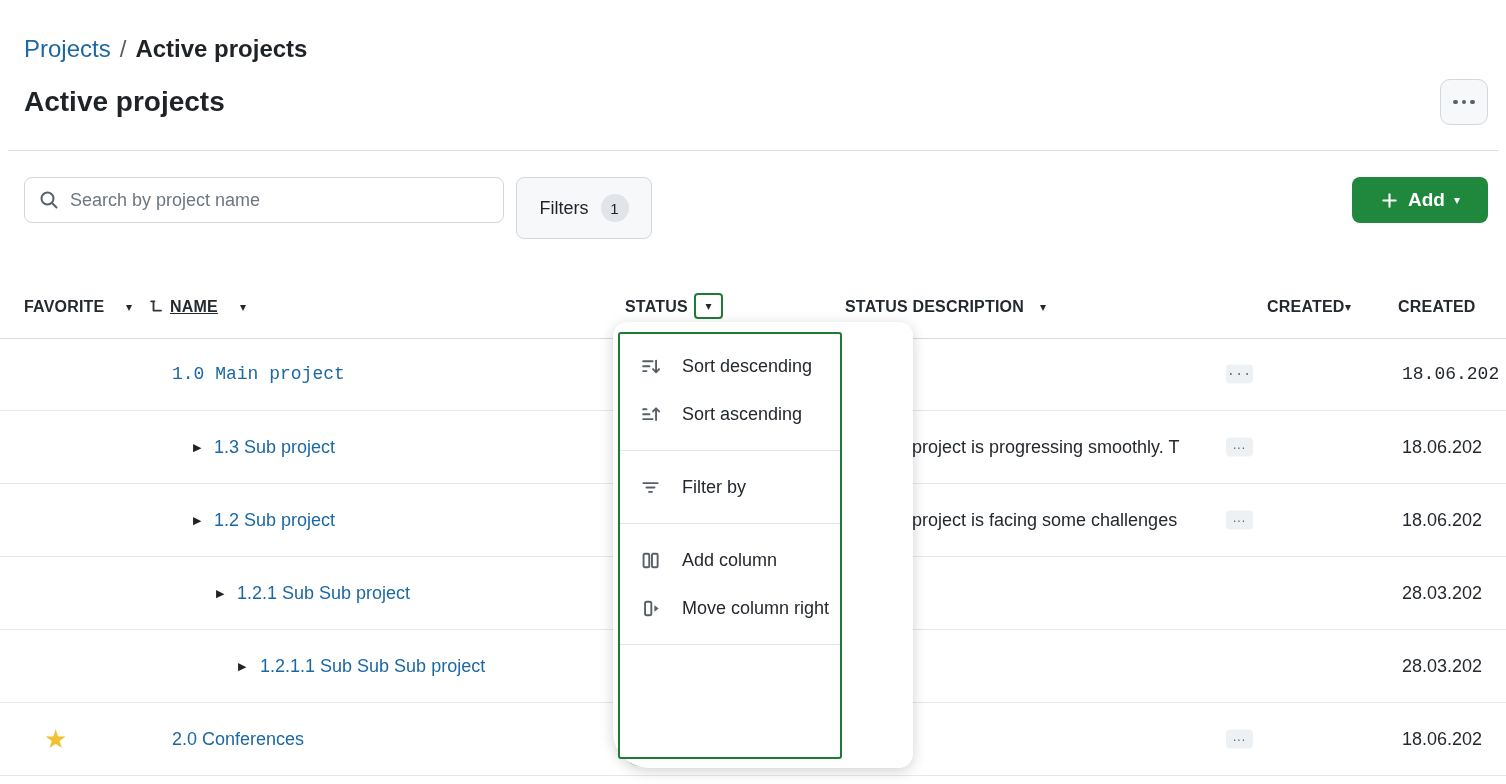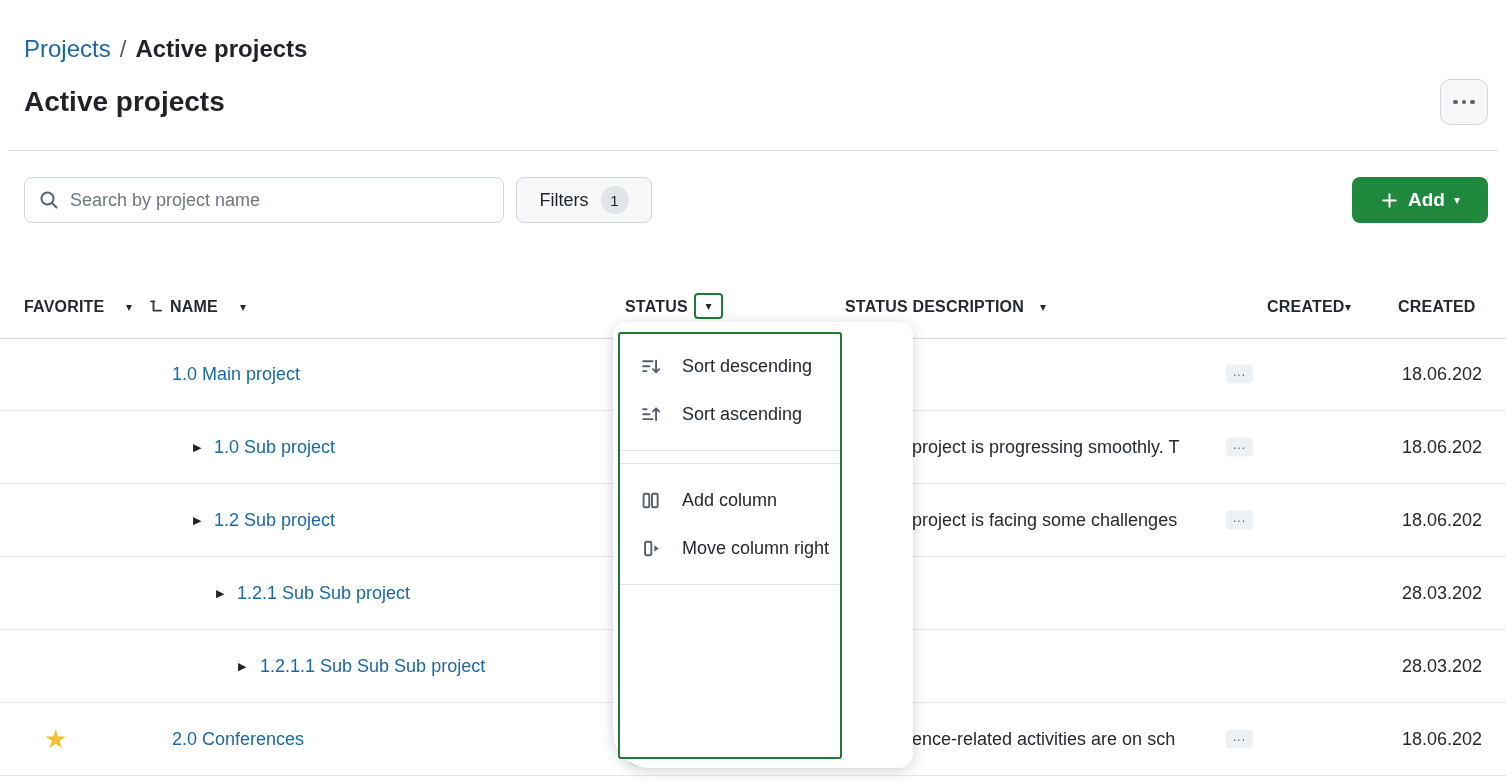--- a/index.html
+++ b/index.html
@@ -28,21 +28,21 @@
     position:absolute; left:24px; top:177px; width:480px; height:46px;
     border:1px solid #d0d7de; border-radius:8px; background:#fff;
     display:flex; align-items:center; gap:11px; padding:0 14px;
   }
   .search-box input {
     border:none; outline:none; flex:1; font-size:18px;
     font-family:"Liberation Sans",sans-serif; color:#1f2328; background:transparent;
   }
   .search-box input::placeholder { color:#6e7781; }
   .filters-btn {
-    position:absolute; left:516px; top:177px; width:136px; height:46px;
+    position:absolute; left:516px; top:177px; width:136px; height:62px;
     background:#f6f8fa; border:1px solid #d0d7de; border-radius:8px;
     display:flex; align-items:center; justify-content:center; gap:12px;
     font-size:18px; color:#1f2328; cursor:pointer;
   }
   .filters-badge {
     width:28px; height:28px; border-radius:50%; background:#e1e5ea;
     display:flex; align-items:center; justify-content:center; font-size:15px; color:#1f2328;
   }
   .add-btn {
     position:absolute; left:1352px; top:177px; width:136px; height:46px;
@@ -150,46 +150,46 @@
     <span>Add</span>
     <span class="caret">▾</span>
   </button>
 
   <span class="th" style="left:24px;">FAVORITE</span>
   <span class="caret th-caret" style="left:126px;">▾</span>
 
   <svg class="hierarchy-ic" width="15" height="15" viewBox="0 0 14 14">
     <path class="ic-dark" d="M2 2.2h3M4.2 2.2v8.6h7"></path>
   </svg>
-  <span class="th" style="left:170px;">NAME</span>
+  <span class="th" style="left:170px;text-decoration:underline;">NAME</span>
   <span class="caret th-caret" style="left:240px;">▾</span>
 
   <span class="th" style="left:625px;">STATUS</span>
   <span class="status-toggle">
     <span class="caret">▾</span>
   </span>
 
   <span class="th" style="left:804px;margin-left:41px;">STATUS DESCRIPTION</span>
   <span class="caret th-caret" style="left:1040px;">▾</span>
 
   <span class="th" style="left:1267px;">CREATED</span>
   <span class="caret th-caret" style="left:1345px;">▾</span>
 
   <span class="th" style="left:1398px;">CREATED</span>
   <div class="header-hr"></div>
 
-  <div class="row lvl0" style="top:338px;">
+  <div class="row lvl0" style="top:338px;font-family:Liberation Mono, monospace;">
     <a class="prj-link">1.0 Main project</a>
     <span class="desc-more">...</span>
     <span class="created">18.06.202</span>
   </div>
 
   <div class="row lvl1" style="top:411px;">
     <span class="expand-arrow">▶</span>
-    <a class="prj-link">1.0 Sub project</a>
+    <a class="prj-link">1.3 Sub project</a>
     <span class="desc">project is progressing smoothly. T</span>
     <span class="desc-more">...</span>
     <span class="created">18.06.202</span>
   </div>
 
   <div class="row lvl1" style="top:484px;">
     <span class="expand-arrow">▶</span>
     <a class="prj-link">1.2 Sub project</a>
     <span class="desc">project is facing some challenges</span>
     <span class="desc-more">...</span>
@@ -204,21 +204,20 @@
 
   <div class="row lvl3" style="top:630px;">
     <span class="expand-arrow">▶</span>
     <a class="prj-link">1.2.1.1 Sub Sub Sub project</a>
     <span class="created">28.03.202</span>
   </div>
 
   <div class="row lvl0" style="top:703px;">
     <span class="fav-star">★</span>
     <a class="prj-link">2.0 Conferences</a>
-    <span class="desc">ence-related activities are on sch</span>
     <span class="desc-more">...</span>
     <span class="created">18.06.202</span>
   </div>
 
   <div class="status-circle"></div>
 
   <div class="menu-outer">
     <div class="menu-inner">
       <ul class="menu-list">
         <li class="menu-item">
@@ -229,20 +228,26 @@
           <span>Sort descending</span>
         </li>
         <li class="menu-item">
           <svg width="21" height="21" viewBox="0 0 20 20">
             <path class="ic" d="M3 5h3.2M3 9.7h6M3 14.4h9"></path>
             <path class="ic" d="M15.3 15.2V4.4M12.4 7.1l2.9-3 2.9 3"></path>
           </svg>
           <span>Sort ascending</span>
         </li>
         <li class="menu-divider"></li>
+        <li class="menu-item">
+          <svg width="21" height="21" viewBox="0 0 20 20">
+            <path class="ic" d="M3.2 5.8h13.6M6.2 10h7.6M8.6 14.2h2.8"></path>
+          </svg>
+          <span>Filter by</span>
+        </li>
         <li class="menu-divider"></li>
         <li class="menu-item">
           <svg width="21" height="21" viewBox="0 0 20 20">
             <rect class="ic" x="3.4" y="3.6" width="5.4" height="12.8" rx="1.2"></rect>
             <rect class="ic" x="11.4" y="3.6" width="5.4" height="12.8" rx="1.2"></rect>
           </svg>
           <span>Add column</span>
         </li>
         <li class="menu-item">
           <svg width="21" height="21" viewBox="0 0 20 20">

